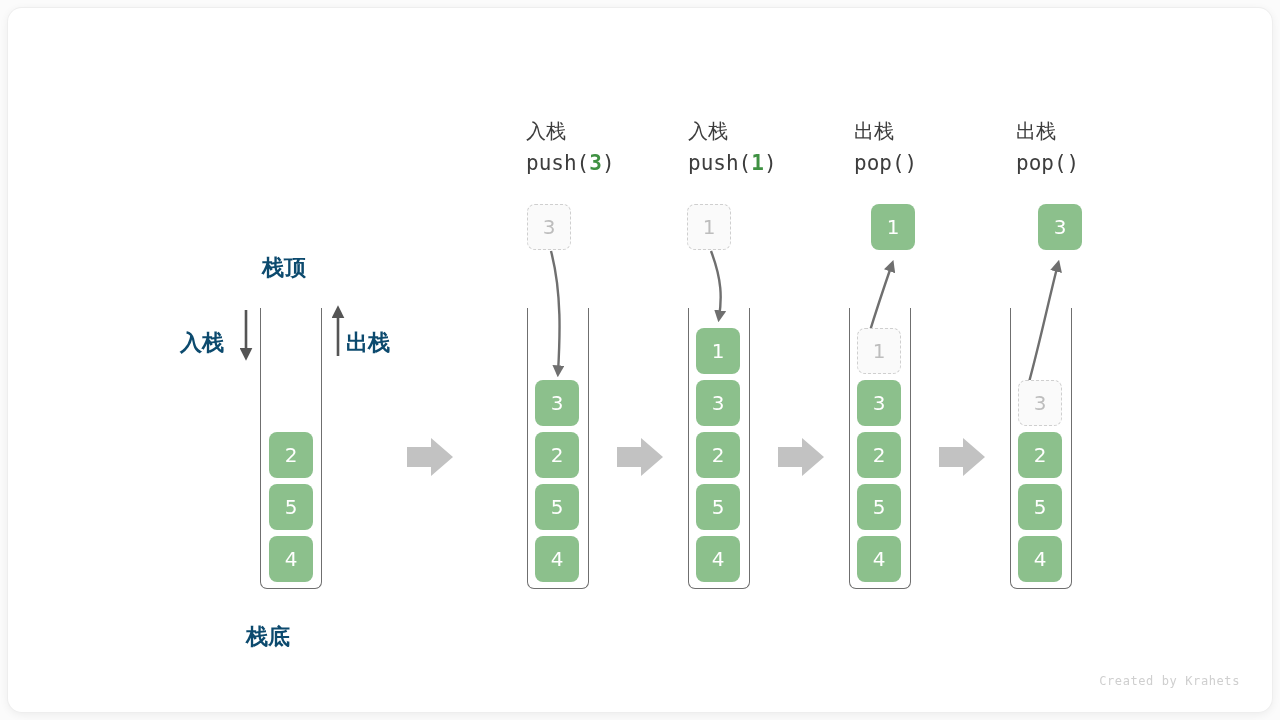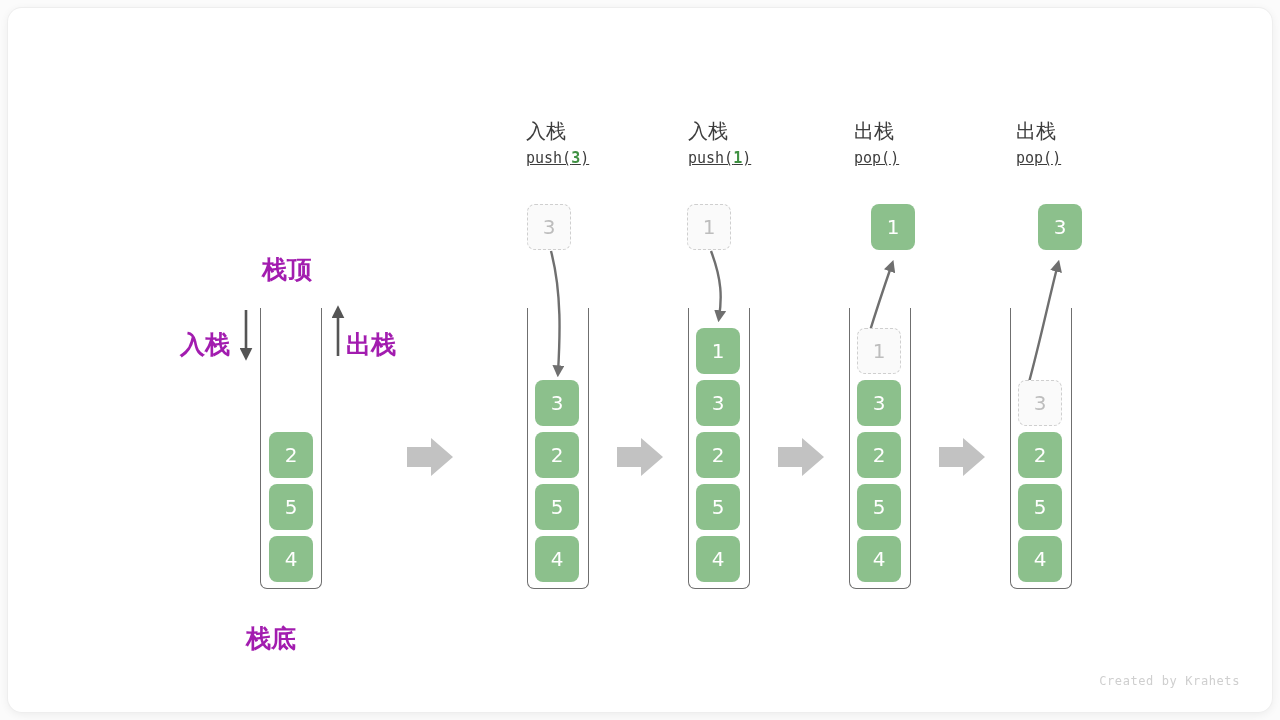--- a/index.html
+++ b/index.html
@@ -48,23 +48,23 @@
     font-size: 25px;
     font-weight: bold;
     color: #333333;
     letter-spacing: 0.5px;
   }
 
   
   .cn-label {
     position: absolute;
     font-family: "DejaVu Sans", "Liberation Sans", sans-serif;
-    font-size: 25px;
+    font-size: 22px;
     font-weight: bold;
-    color: #a21caf;
+    color: #0c4a6e;
     white-space: nowrap;
   }
   .label-top   { left: 254px; top: 245px; }
   .label-bottom{ left: 238px; top: 614px; }
   .label-push-side { left: 172px; top: 320px; }
   .label-pop-side  { left: 338px; top: 320px; }
 
   
   .col-head {
     position: absolute;
@@ -74,24 +74,23 @@
   }
   .col-head .cn {
     display: block;
     font-family: "DejaVu Sans", "Liberation Sans", sans-serif;
     font-size: 20px;
     color: #3d3d3d;
   }
   .col-head .code {
     display: block;
     font-family: "DejaVu Sans Mono", "Liberation Mono", monospace;
-    font-size: 15px;
+    font-size: 21px;
     color: #3d3d3d;
     letter-spacing: 0px;
-    text-decoration: underline;
   }
   .col-head .code .num { color: #3f9142; font-weight: bold; }
 
   
   .stack {
     position: absolute;
     width: 62px;
     top: 300px;
     height: 281px;
     border-left: 1.5px solid #6f6f6f;

